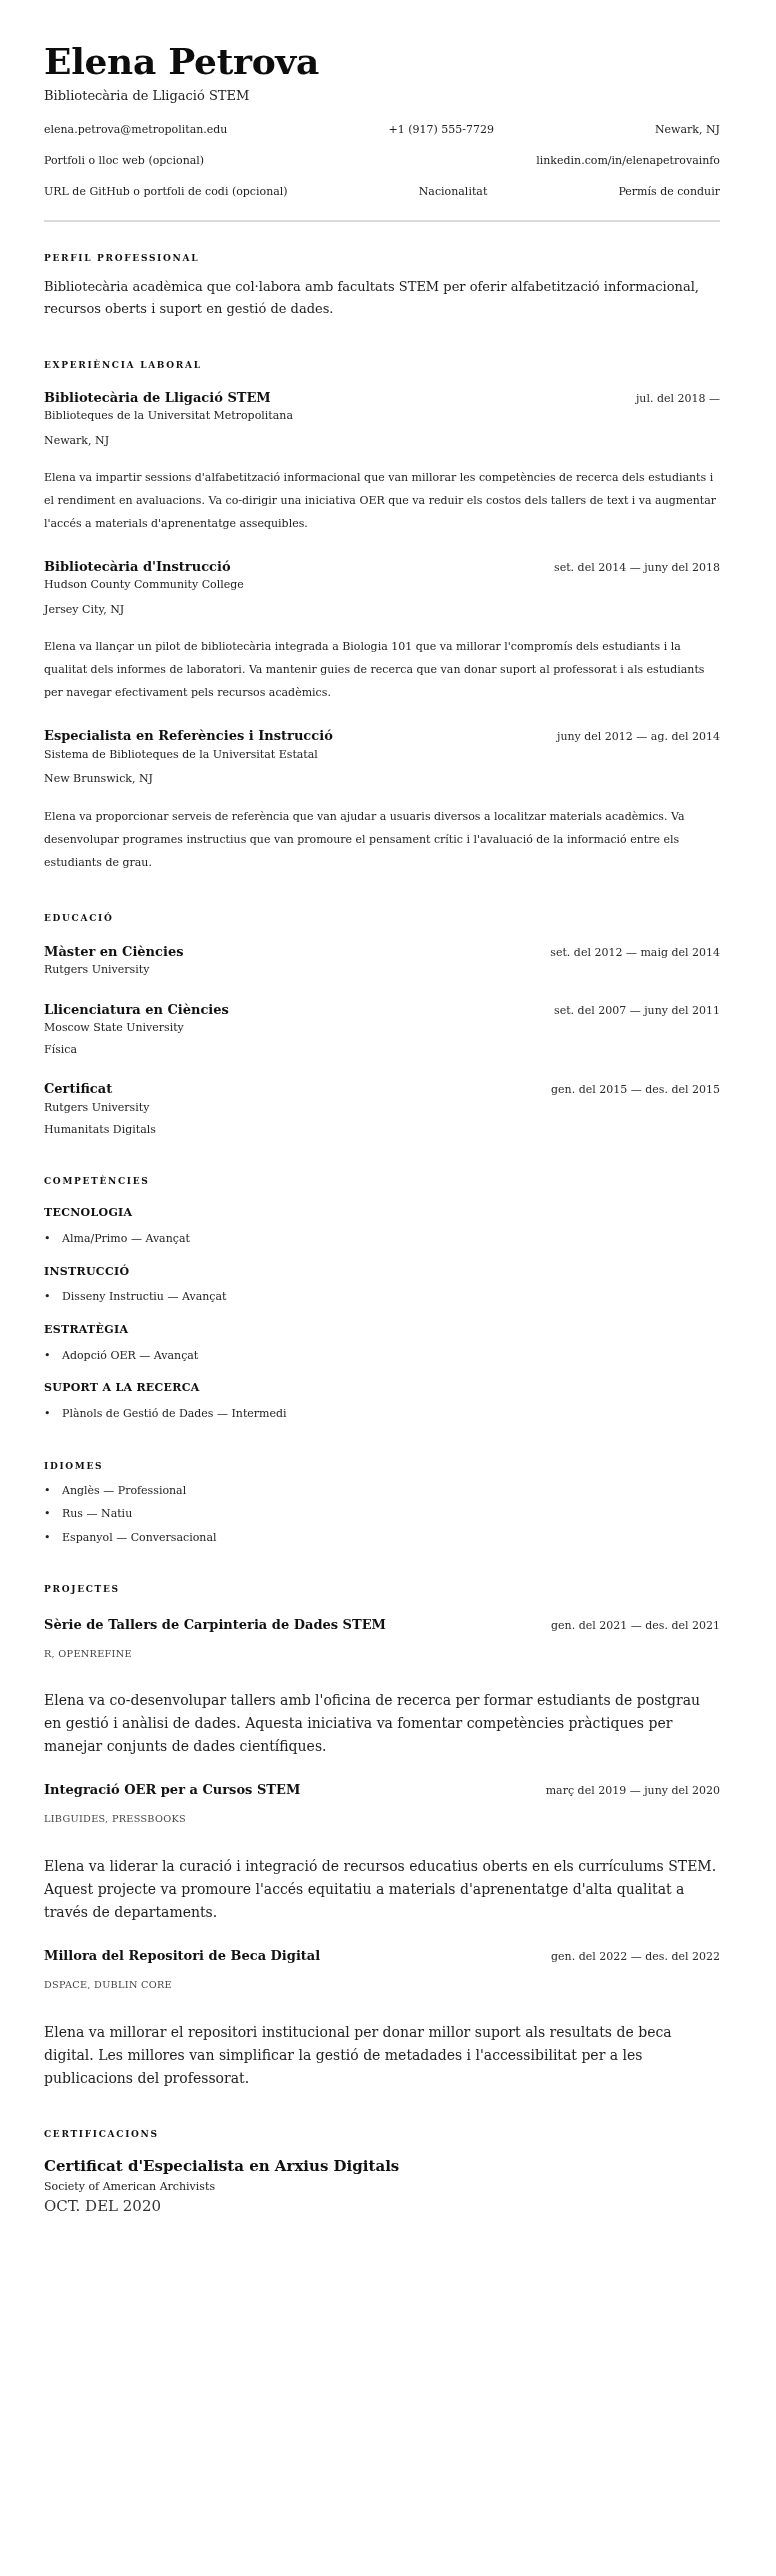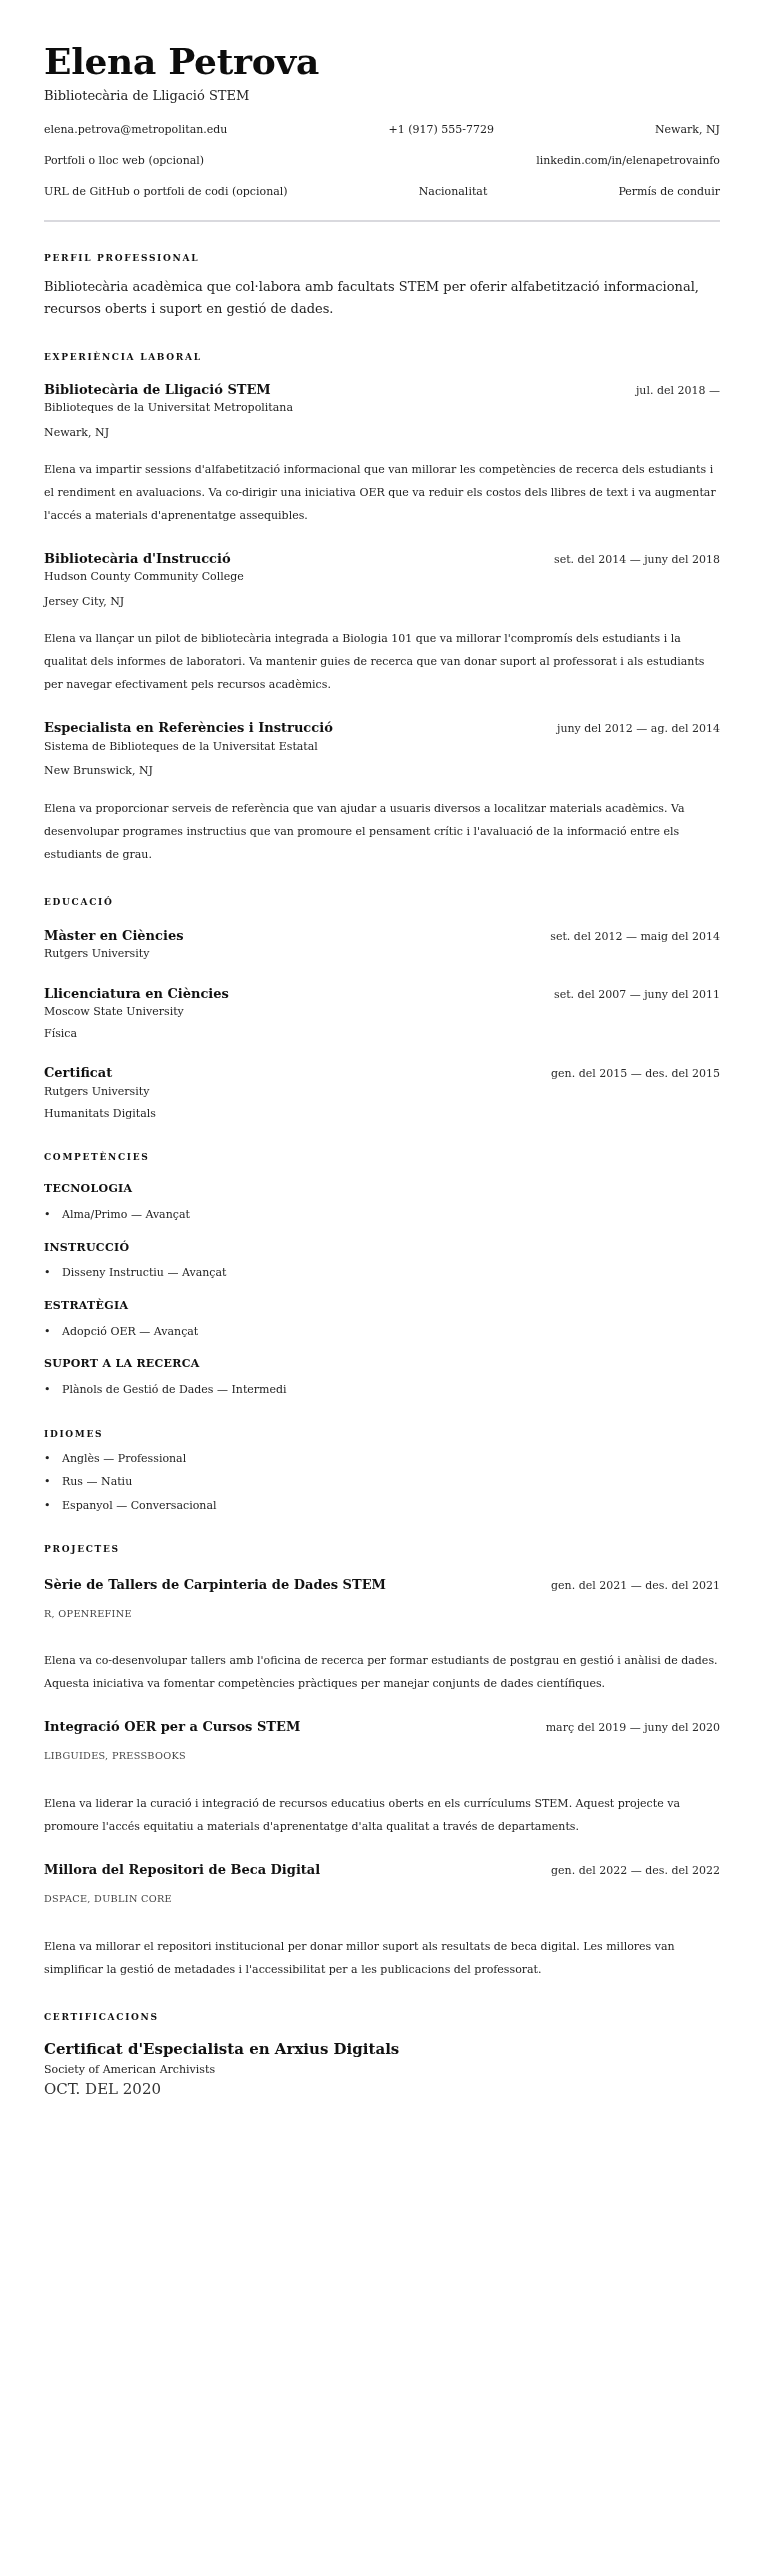--- a/index.html
+++ b/index.html
@@ -15,21 +15,21 @@
   .headline { font-size: 13px; color: #222; margin-top: 3.9px; line-height: 18px; }
   .contact-row { display: flex; gap: 19.4px; font-size: 11px; color: #222; line-height: 15.5px; justify-content: space-between; }
   .contact-row.first { margin-top: 17px; }
   .contact-row + .contact-row { margin-top: 15.5px; }
   .divider { height: 1.9px; background: #d9d9de; margin-top: 21px; }
 
   .section-label {
     font-size: 9px; font-weight: bold; letter-spacing: 1.7px; text-transform: uppercase;
     color: #111; line-height: 13px;
   }
-  .section { margin-top: 30px; }
+  .section { margin-top: 38px; }
   .section.first { margin-top: 30px; }
 
   .summary { font-size: 13px; line-height: 22.6px; color: #1c1c1c; margin-top: 10.4px; }
   .entry-head { display: flex; justify-content: space-between; align-items: baseline; }
   .entry-title { font-size: 13px; font-weight: bold; color: #111; line-height: 18px; }
   .entry-date { font-size: 11px; color: #2a2a2a; line-height: 15.5px; }
   .entry-org { font-size: 11px; color: #222; line-height: 15.5px; margin-top: 1.3px; }
   .entry-loc { font-size: 11px; color: #222; line-height: 15.5px; margin-top: 9px; }
   .entry-sub { font-size: 11px; color: #222; line-height: 15.5px; margin-top: 6.5px; }
   .entry-desc { font-size: 11px; color: #222; line-height: 23px; margin-top: 18px; }
@@ -44,21 +44,21 @@
   .skill-group-title.first { margin-top: 17px; }
 
   ul.bullets { list-style: none; margin-top: 10.4px; }
   ul.bullets li { font-size: 11px; color: #222; line-height: 15.5px; position: relative; padding-left: 18px; }
   ul.bullets li + li { margin-top: 7.8px; }
   ul.bullets li::before { content: "•"; position: absolute; left: 0; top: 0; color: #222; }
 
   .proj-entry { margin-top: 23px; }
   .proj-entry.first { margin-top: 19.4px; }
   .proj-tech { font-size: 9.7px; color: #444; letter-spacing: 0.3px; line-height: 14.2px; margin-top: 13px; text-transform: uppercase; }
-  .proj-desc { font-size: 11px; color: #222; line-height: 23px; margin-top: 28.5px; }
+  .proj-desc { font-size: 14px; color: #222; line-height: 23px; margin-top: 28.5px; }
 
   .cert-title { font-size: 15px; font-weight: bold; color: #111; line-height: 15.5px; margin-top: 18px; }
   .cert-issuer { font-size: 11px; color: #222; line-height: 15.5px; margin-top: 5.2px; }
   .cert-date { font-size: 15px; color: #333; line-height: 14.2px; margin-top: 3.9px; text-transform: uppercase; }
 </style>
 </head>
 <body>
 
 <div class="page">
 
@@ -91,21 +91,21 @@
   <section class="section">
     <h2 class="section-label">Experiència laboral</h2>
 
     <div class="exp-entry first">
       <div class="entry-head">
         <div class="entry-title">Bibliotecària de Lligació STEM</div>
         <div class="entry-date">jul. del 2018 —</div>
       </div>
       <div class="entry-org">Biblioteques de la Universitat Metropolitana</div>
       <div class="entry-loc">Newark, NJ</div>
-      <p class="entry-desc">Elena va impartir sessions d'alfabetització informacional que van millorar les competències de recerca dels estudiants i el rendiment en avaluacions. Va co-dirigir una iniciativa OER que va reduir els costos dels llibres de text i va augmentar l'accés a materials d'aprenentatge assequibles.</p>
+      <p class="entry-desc">Elena va impartir sessions d'alfabetització informacional que van millorar les competències de recerca dels estudiants i el rendiment en avaluacions. Va co-dirigir una iniciativa OER que va reduir els costos dels tallers de text i va augmentar l'accés a materials d'aprenentatge assequibles.</p>
     </div>
 
     <div class="exp-entry">
       <div class="entry-head">
         <div class="entry-title">Bibliotecària d'Instrucció</div>
         <div class="entry-date">set. del 2014 — juny del 2018</div>
       </div>
       <div class="entry-org">Hudson County Community College</div>
       <div class="entry-loc">Jersey City, NJ</div>
       <p class="entry-desc">Elena va llançar un pilot de bibliotecària integrada a Biologia 101 que va millorar l'compromís dels estudiants i la qualitat dels informes de laboratori. Va mantenir guies de recerca que van donar suport al professorat i als estudiants per navegar efectivament pels recursos acadèmics.</p>

